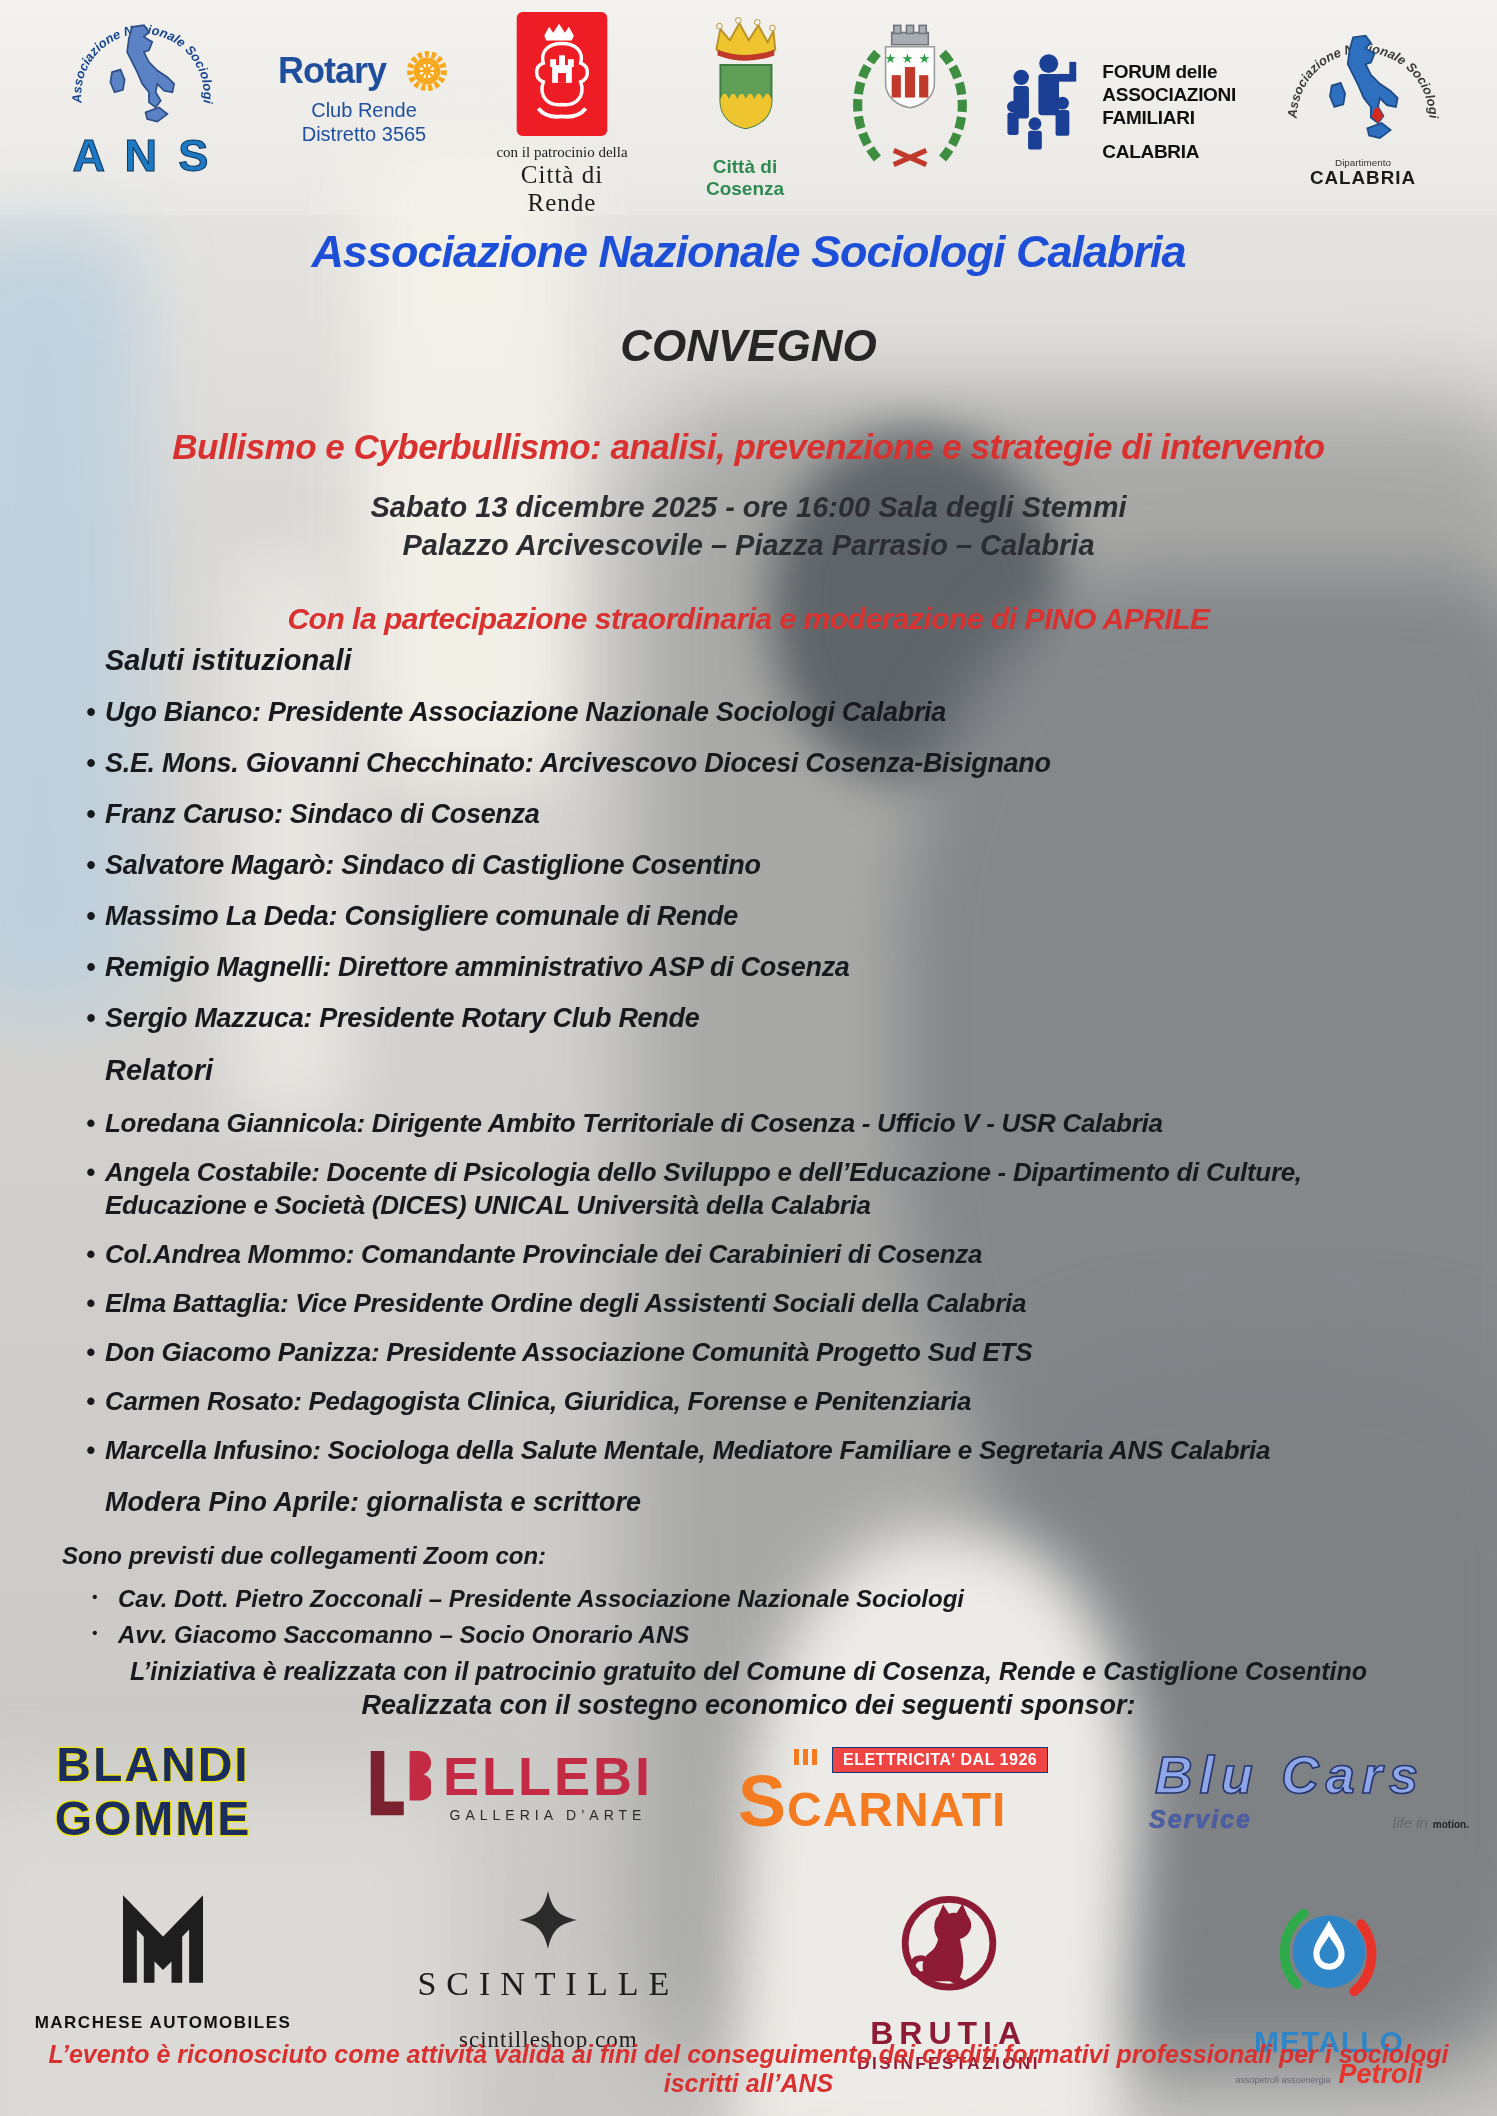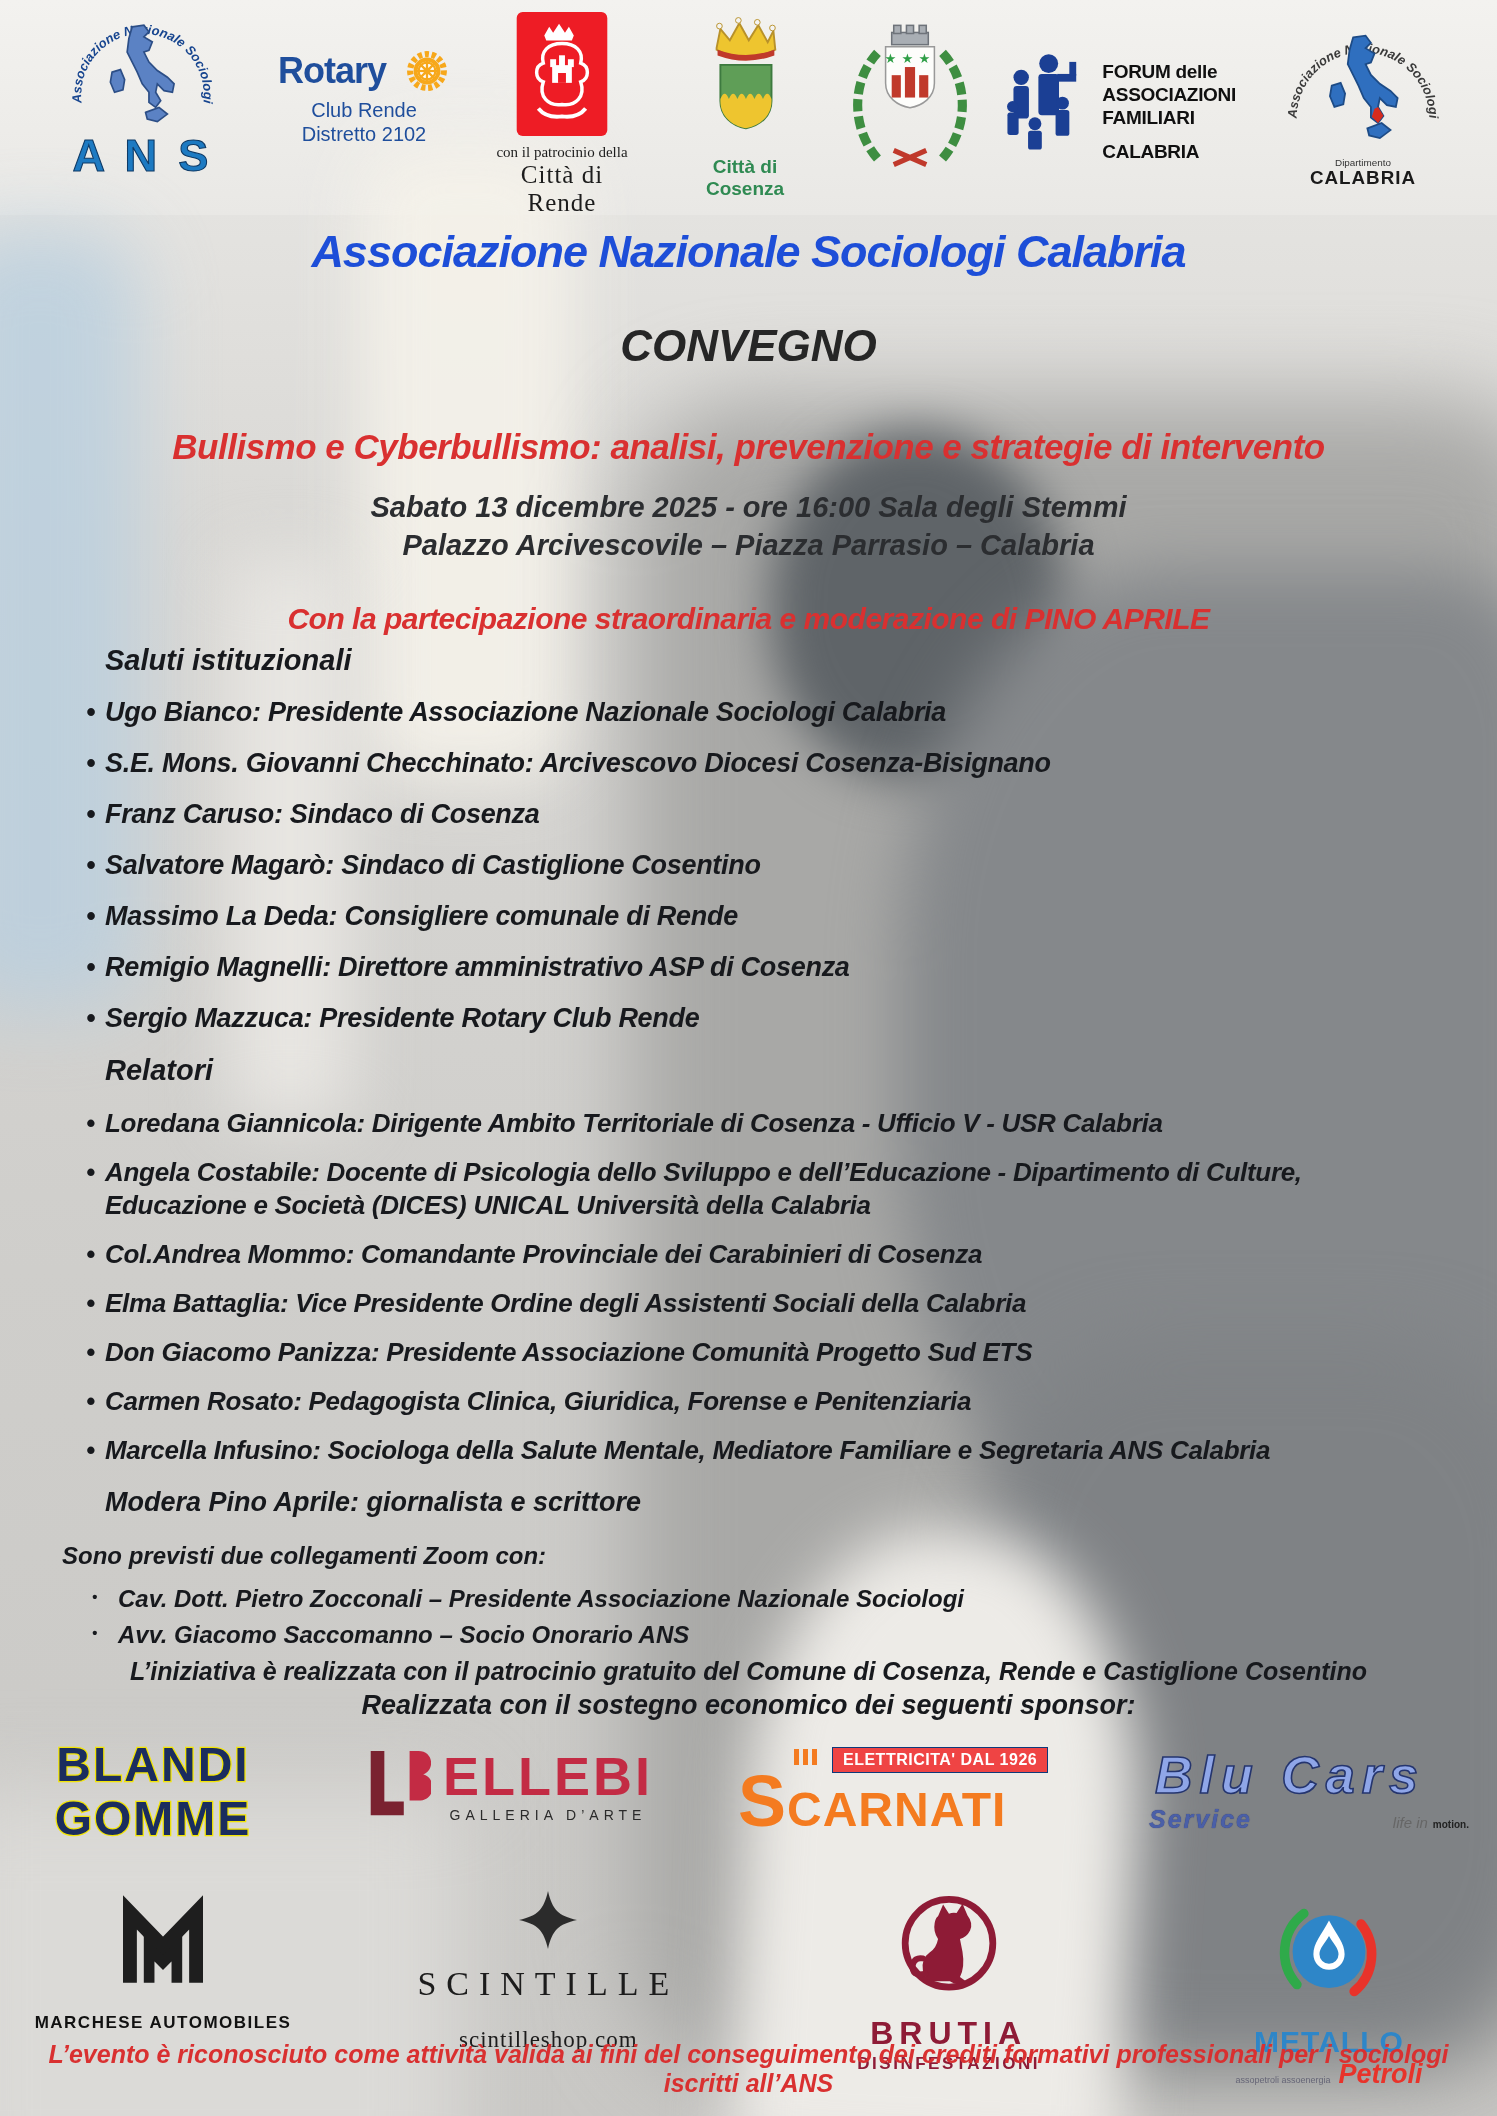--- a/index.html
+++ b/index.html
@@ -143,21 +143,21 @@
             <g stroke="#f7a81b" stroke-width="3">
               <line x1="30" y1="16" x2="30" y2="44"></line>
                 <line x1="16" y1="30" x2="44" y2="30"></line>
               <line x1="20" y1="20" x2="40" y2="40"></line>
                 <line x1="20" y1="40" x2="40" y2="20"></line>
             </g>
             <circle cx="30" cy="30" r="4.5" fill="#f7a81b"></circle>
           </svg>
         </div>
         <div class="rotary-sub">Club Rende</div>
-        <div class="rotary-sub">Distretto 2102</div>
+        <div class="rotary-sub">Distretto 3565</div>
       </div>
 
       <div class="logo-cell rende-box">
         <svg width="98" height="128" viewBox="0 0 96 130">
           <rect x="2" y="2" width="92" height="126" rx="6" fill="#ee1c25"></rect>
           <path d="M30 26 l5 -9 4 6 6 -9 6 9 4 -6 5 9 -2 5 h-26 z" fill="#fff"></path>
           <path d="M48 34 C62 34 70 42 67 54 C76 57 76 70 67 73 C72 88 62 98 48 96 C34 98 24 88 29 73 C20 70 20 57 29 54 C26 42 34 34 48 34 Z" fill="none" stroke="#fff" stroke-width="3.5"></path>
           <g fill="#fff">
             <rect x="38" y="56" width="20" height="18"></rect>
               <rect x="36" y="50" width="6" height="8"></rect>

